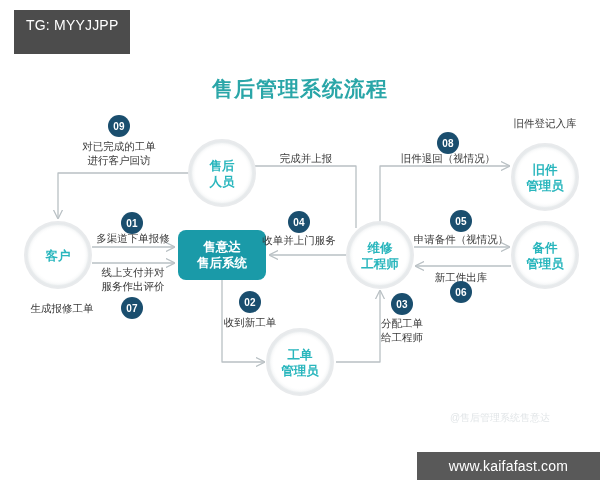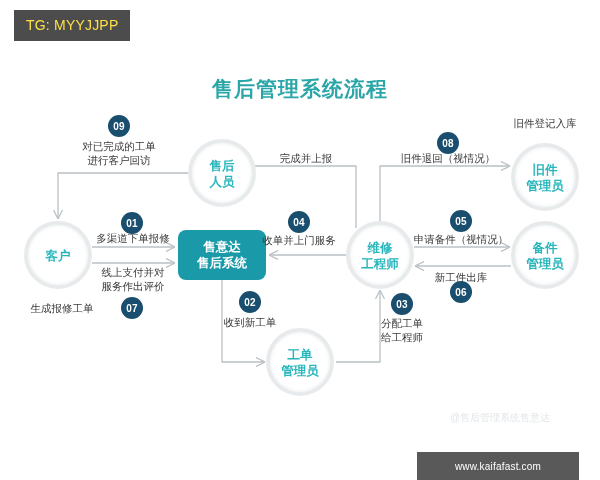--- a/index.html
+++ b/index.html
@@ -18,36 +18,36 @@
     position: absolute;
     left: 0; top: 0;
     width: 600px; height: 480px;
     background: #ffffff;
   }
   .tg-badge {
     position: absolute;
     left: 14px;
     top: 10px;
     background: #4c4c4c;
-    color: #fde047;
+    color: #ffffff;
     font-size: 14px;
     line-height: 1;
-    padding: 8px 12px 9px 12px;
+    padding: 8px 12px 22px 12px;
     letter-spacing: 0.2px;
     white-space: nowrap;
   }
   .site-bar {
     position: absolute;
     left: 417px;
     top: 452px;
-    width: 162px;
+    width: 183px;
     height: 28px;
     background: #595959;
     color: #ffffff;
-    font-size: 10px;
+    font-size: 14px;
     display: flex;
     align-items: center;
     justify-content: center;
     letter-spacing: 0.2px;
   }
   svg#diagram {
     position: absolute;
     left: 0;
     top: 0;
     width: 600px;

